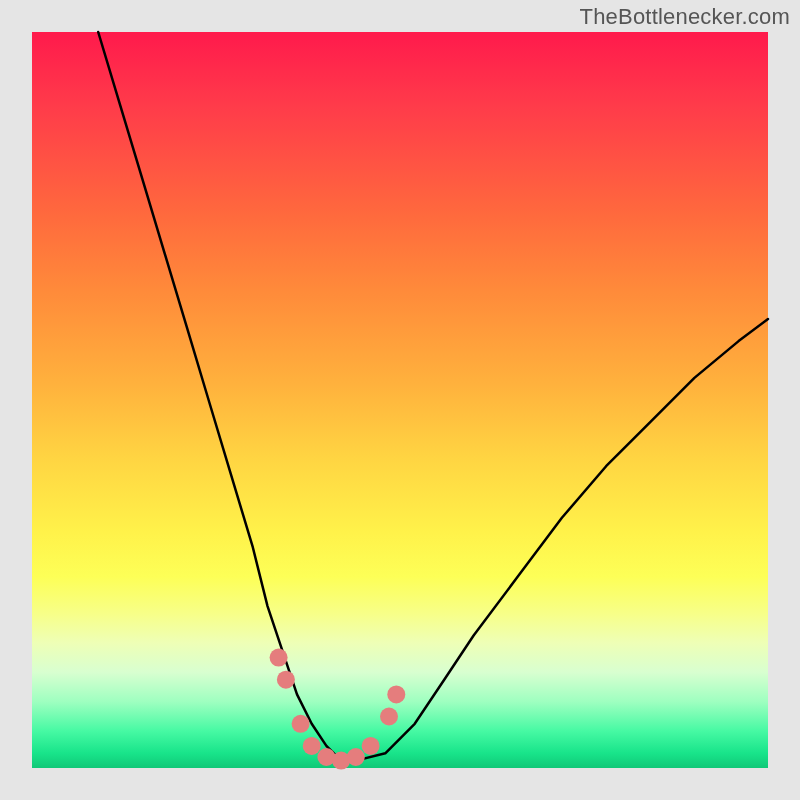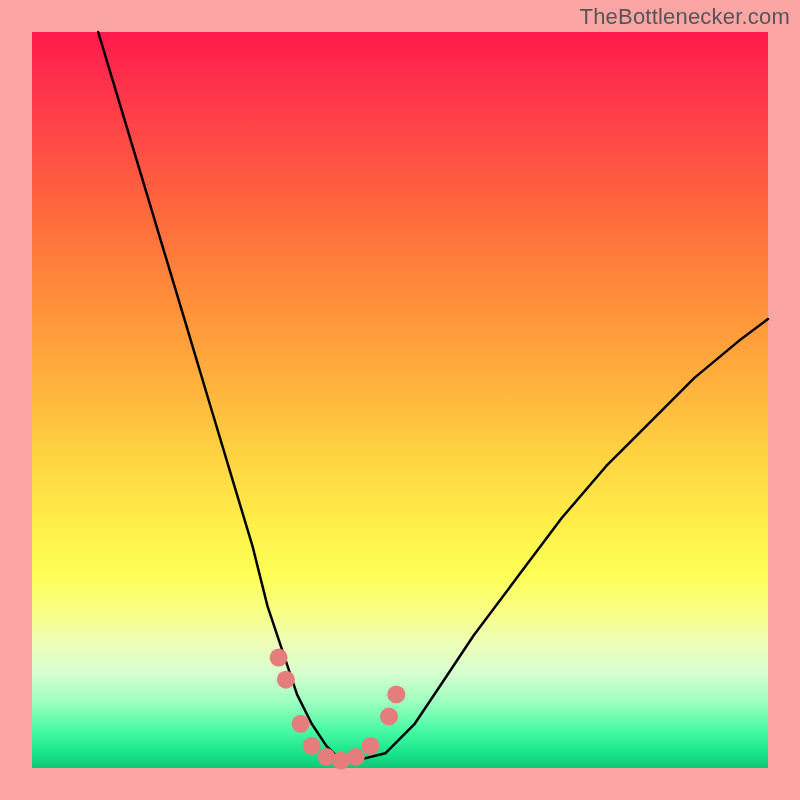--- a/index.html
+++ b/index.html
@@ -10,21 +10,21 @@
     overflow: hidden;
     background: #000;
     font-family: Arial, Helvetica, sans-serif;
   }
   .frame {
     position: absolute;
     top: 0;
     left: 0;
     width: 800px;
     height: 800px;
-    background: #fca5a5;
+    background: #e5e5e5;
   }
   .plot-area {
     position: absolute;
     top: 32px;
     left: 32px;
     width: 736px;
     height: 736px;
     background: linear-gradient(to bottom,
       #ff1a4c 0%,
       #ff3b4a 10%,

